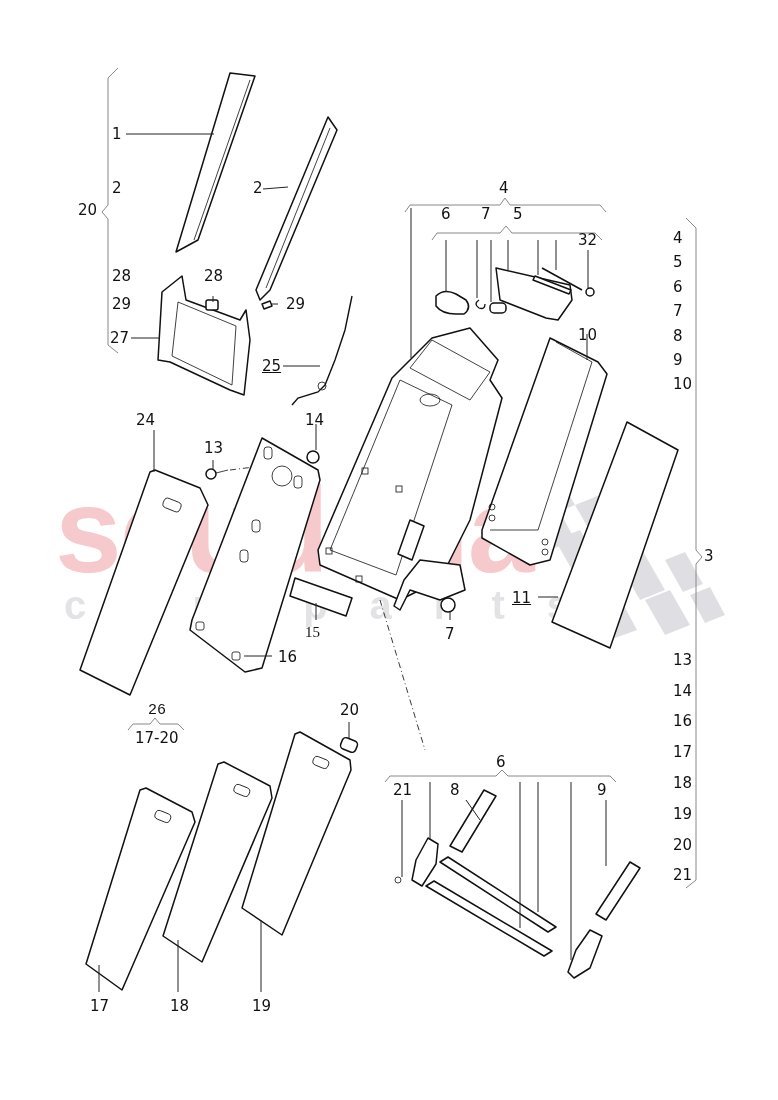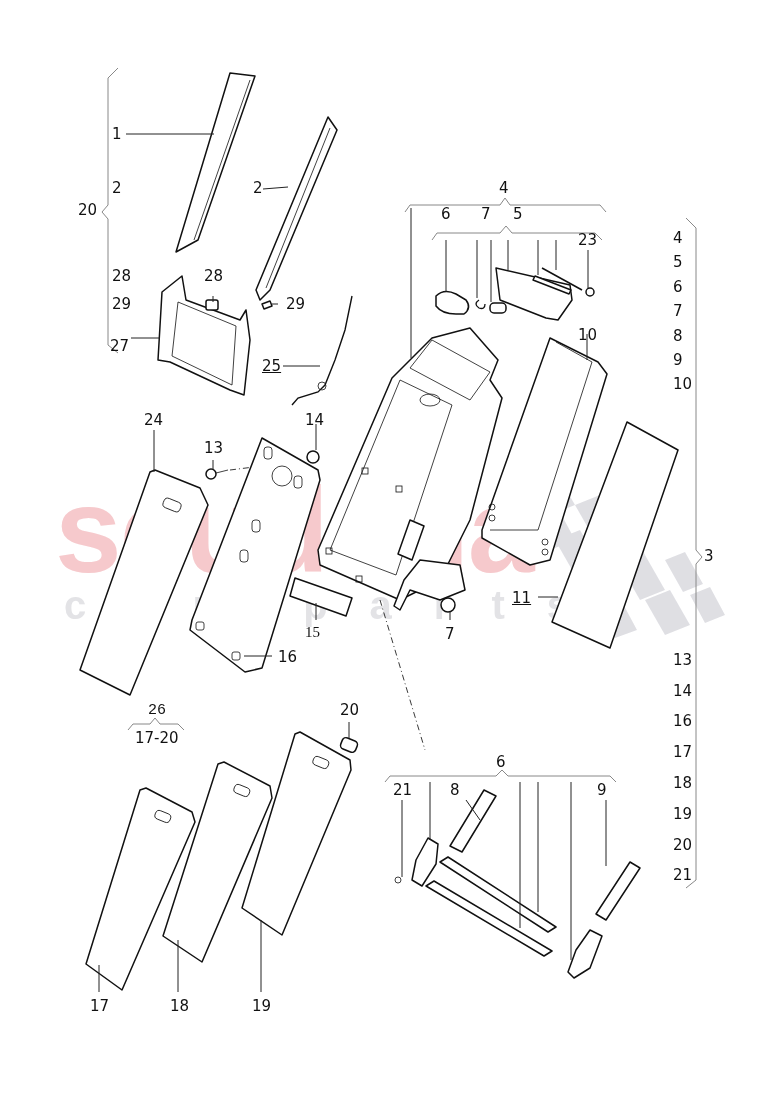--- a/index.html
+++ b/index.html
@@ -182,31 +182,31 @@
 
   <div class="lbl" style="left:78px;top:203px;">20</div>
   <div class="lbl" style="left:112px;top:181px;">2</div>
   <div class="lbl" style="left:112px;top:269px;">28</div>
   <div class="lbl" style="left:112px;top:297px;">29</div>
 
   <div class="lbl" style="left:112px;top:127px;">1</div>
   <div class="lbl" style="left:253px;top:181px;">2</div>
   <div class="lbl" style="left:204px;top:269px;">28</div>
   <div class="lbl" style="left:286px;top:297px;">29</div>
-  <div class="lbl" style="left:110px;top:331px;margin-top:8px;">27</div>
+  <div class="lbl" style="left:110px;top:331px;">27</div>
   <div class="lbl" style="left:262px;top:359px;text-decoration:underline;">25</div>
 
   <div class="lbl" style="left:499px;top:181px;">4</div>
   <div class="lbl" style="left:441px;top:207px;">6</div>
   <div class="lbl" style="left:481px;top:207px;">7</div>
   <div class="lbl" style="left:513px;top:207px;">5</div>
-  <div class="lbl" style="left:578px;top:233px;">23</div>
+  <div class="lbl" style="left:578px;top:233px;">32</div>
   <div class="lbl" style="left:578px;top:328px;">10</div>
 
-  <div class="lbl" style="left:144px;top:413px;">24</div>
+  <div class="lbl" style="left:136px;top:413px;">24</div>
   <div class="lbl" style="left:204px;top:441px;">13</div>
   <div class="lbl" style="left:305px;top:413px;">14</div>
   <div class="lbl" style="left:305px;top:625px;font-family:Liberation Serif, serif;">15</div>
   <div class="lbl" style="left:278px;top:650px;">16</div>
   <div class="lbl" style="left:445px;top:627px;">7</div>
   <div class="lbl" style="left:512px;top:591px;text-decoration:underline;">11</div>
 
   <div class="lbl" style="left:148px;top:703px;font-family:Liberation Mono, monospace;">26</div>
   <div class="lbl" style="left:135px;top:731px;">17-20</div>
   <div class="lbl" style="left:340px;top:703px;">20</div>

